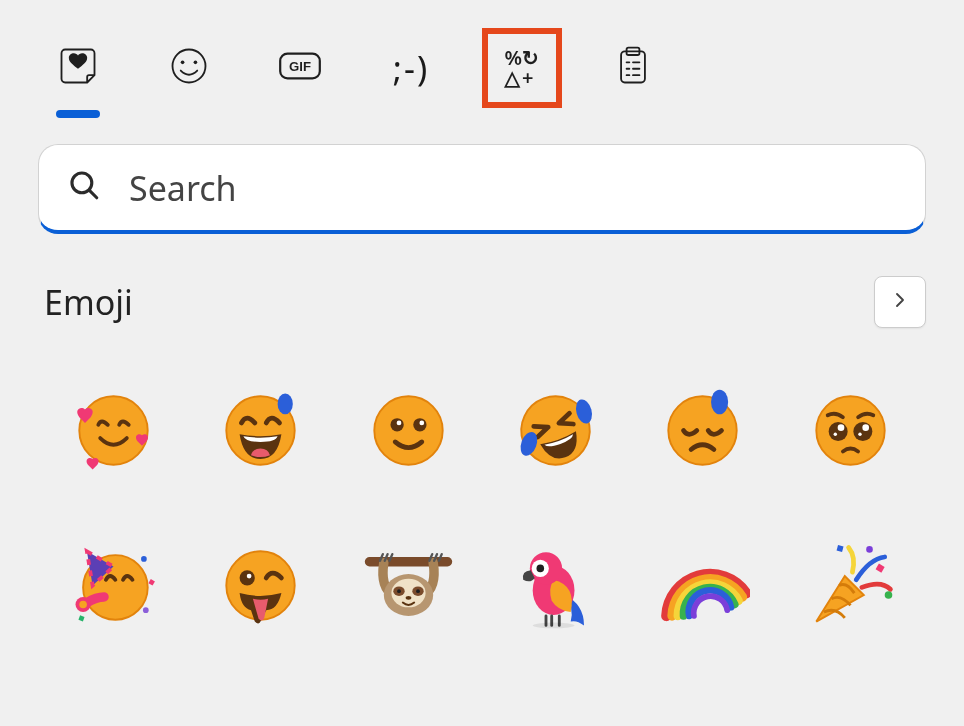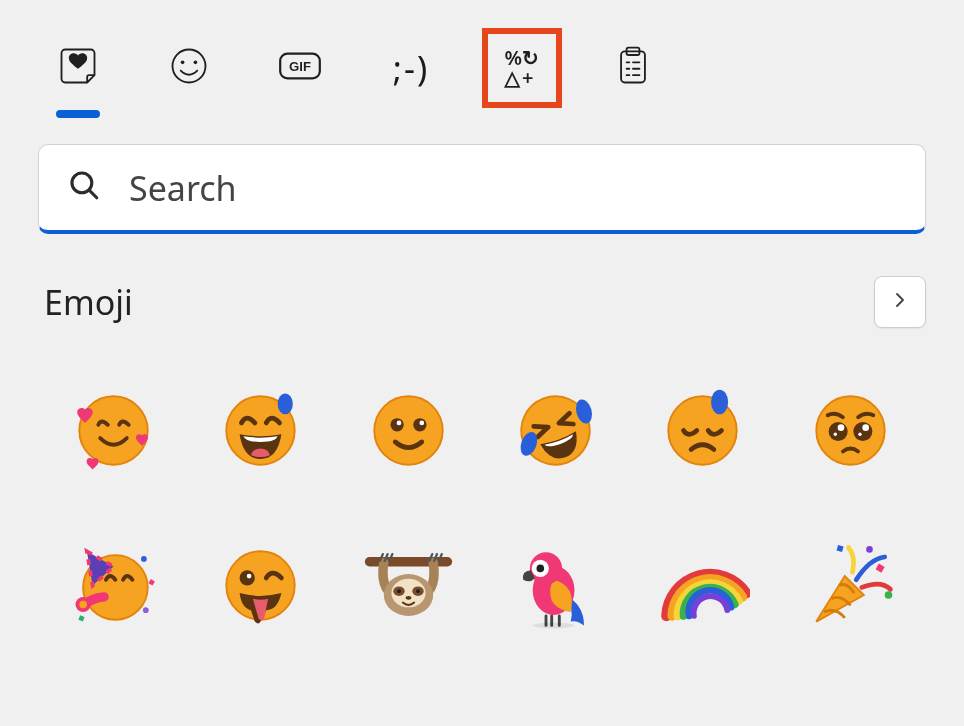--- a/index.html
+++ b/index.html
@@ -65,21 +65,21 @@
       display: grid;
       grid-template-columns: 1fr 1fr;
       gap: 0px;
       font-size: 20px;
       font-weight: 600;
       line-height: 1;
     }
     .search-box {
       background: #fff;
       border: 1px solid #d2d2d2;
-      border-radius: 10px;
+      border-radius: 20px;
       border-bottom: 4px solid #0a5fd6;
       display: flex;
       align-items: center;
       padding: 0 28px;
       height: 90px;
       margin-bottom: 42px;
     }
     .search-box svg {
       width: 34px;
       height: 34px;

